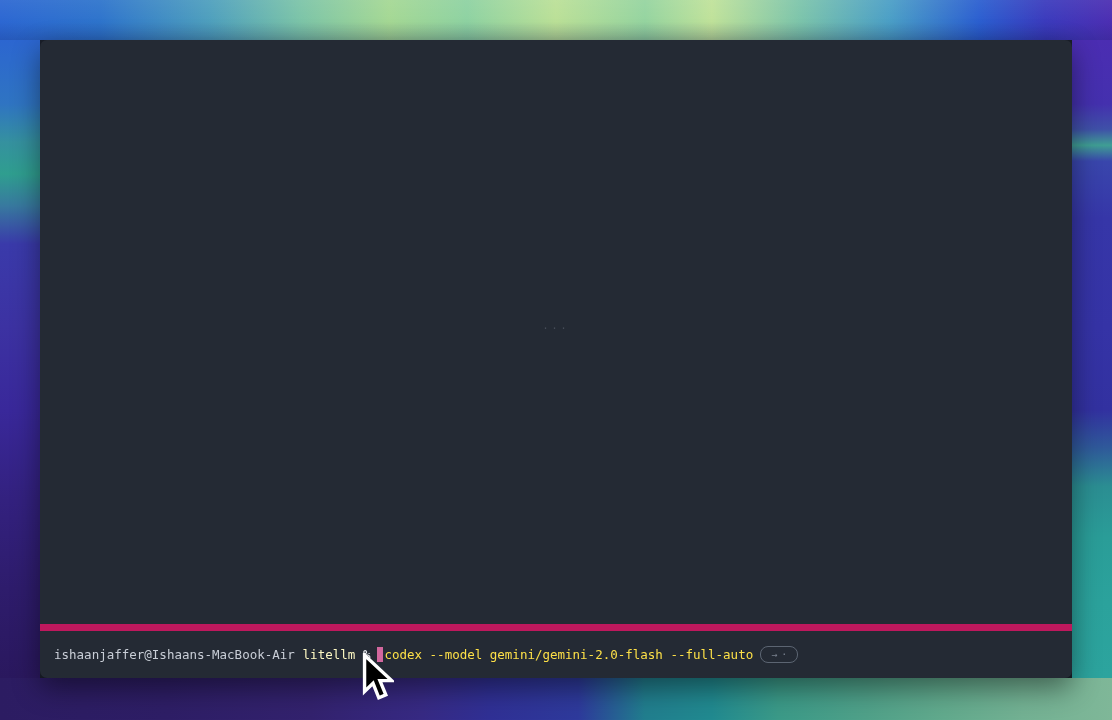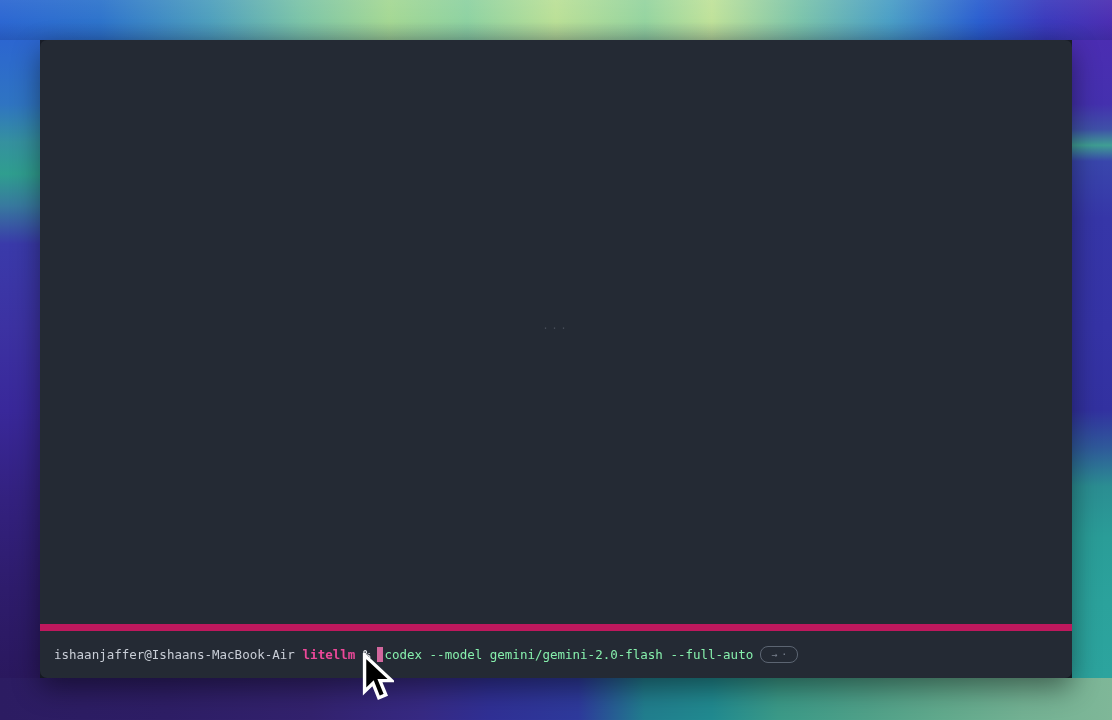--- a/index.html
+++ b/index.html
@@ -70,31 +70,31 @@
     flex: 0 0 47px;
     border-top: 7px solid #be185d;
     display: flex;
     align-items: center;
     padding: 0 14px;
     font-size: 12.5px;
     line-height: 16px;
     white-space: pre;
   }
   .prompt-user  { color: #c9ced7; }
-  .prompt-cwd   { color: #ec4899; font-weight: bold; margin-left: 0.62em; }
+  .prompt-cwd   { color: #fef9c3; font-weight: normal; margin-left: 0.62em; }
   .prompt-sym   { color: #e8eaef; font-weight: bold; margin-left: 0.62em; }
   .text-cursor {
     display: inline-block;
     width: 6px; height: 15px;
     background: #d2679e;
     margin-left: 0.55em;
     margin-right: 1px;
     vertical-align: -3px;
   }
-  .suggestion { color: #86efac; }
+  .suggestion { color: #fde047; }
   .hint-pill {
     display: inline-flex;
     align-items: center;
     justify-content: center;
     gap: 4px;
     margin-left: 0.7em;
     min-width: 26px;
     height: 15px;
     padding: 0 5px;
     border: 1px solid #5c London6572;

